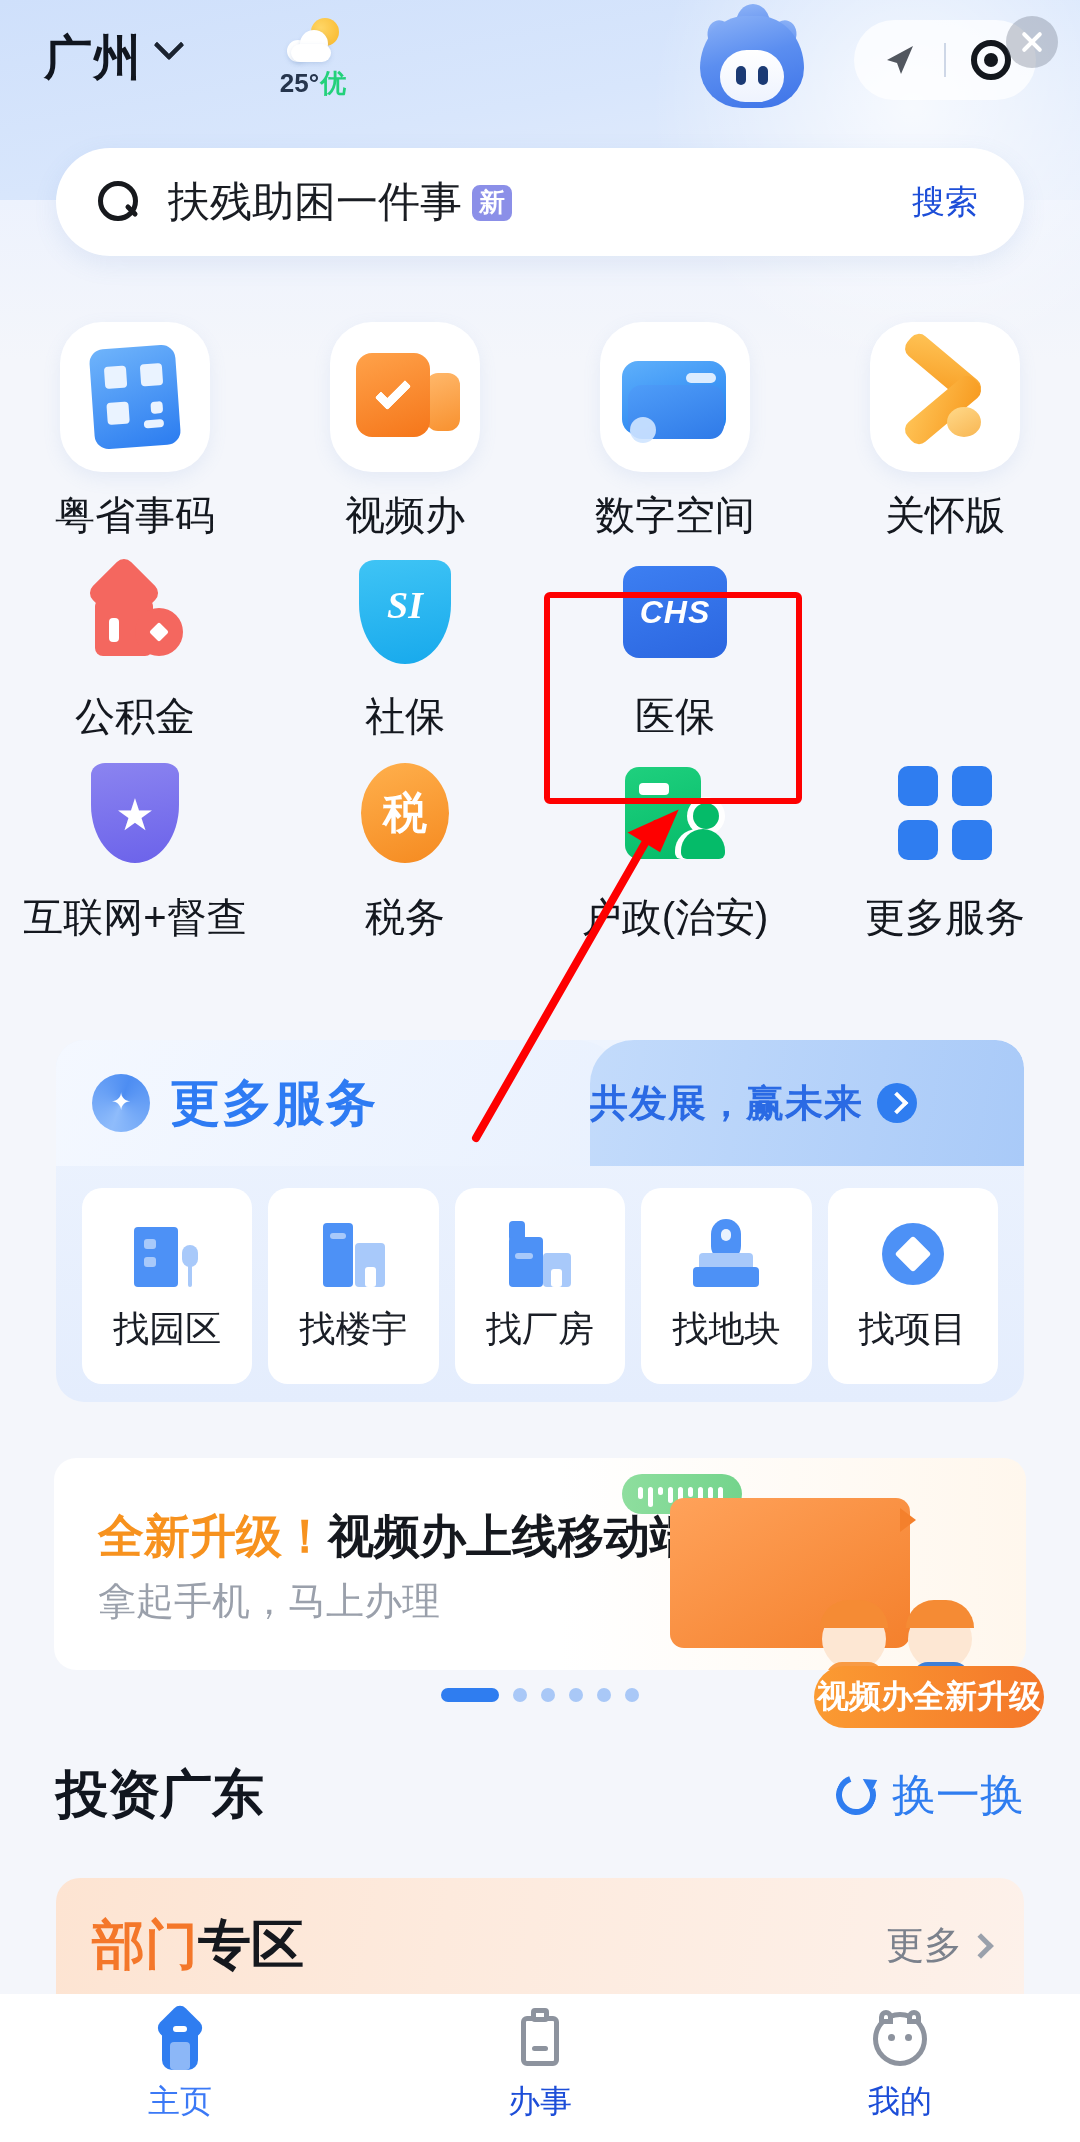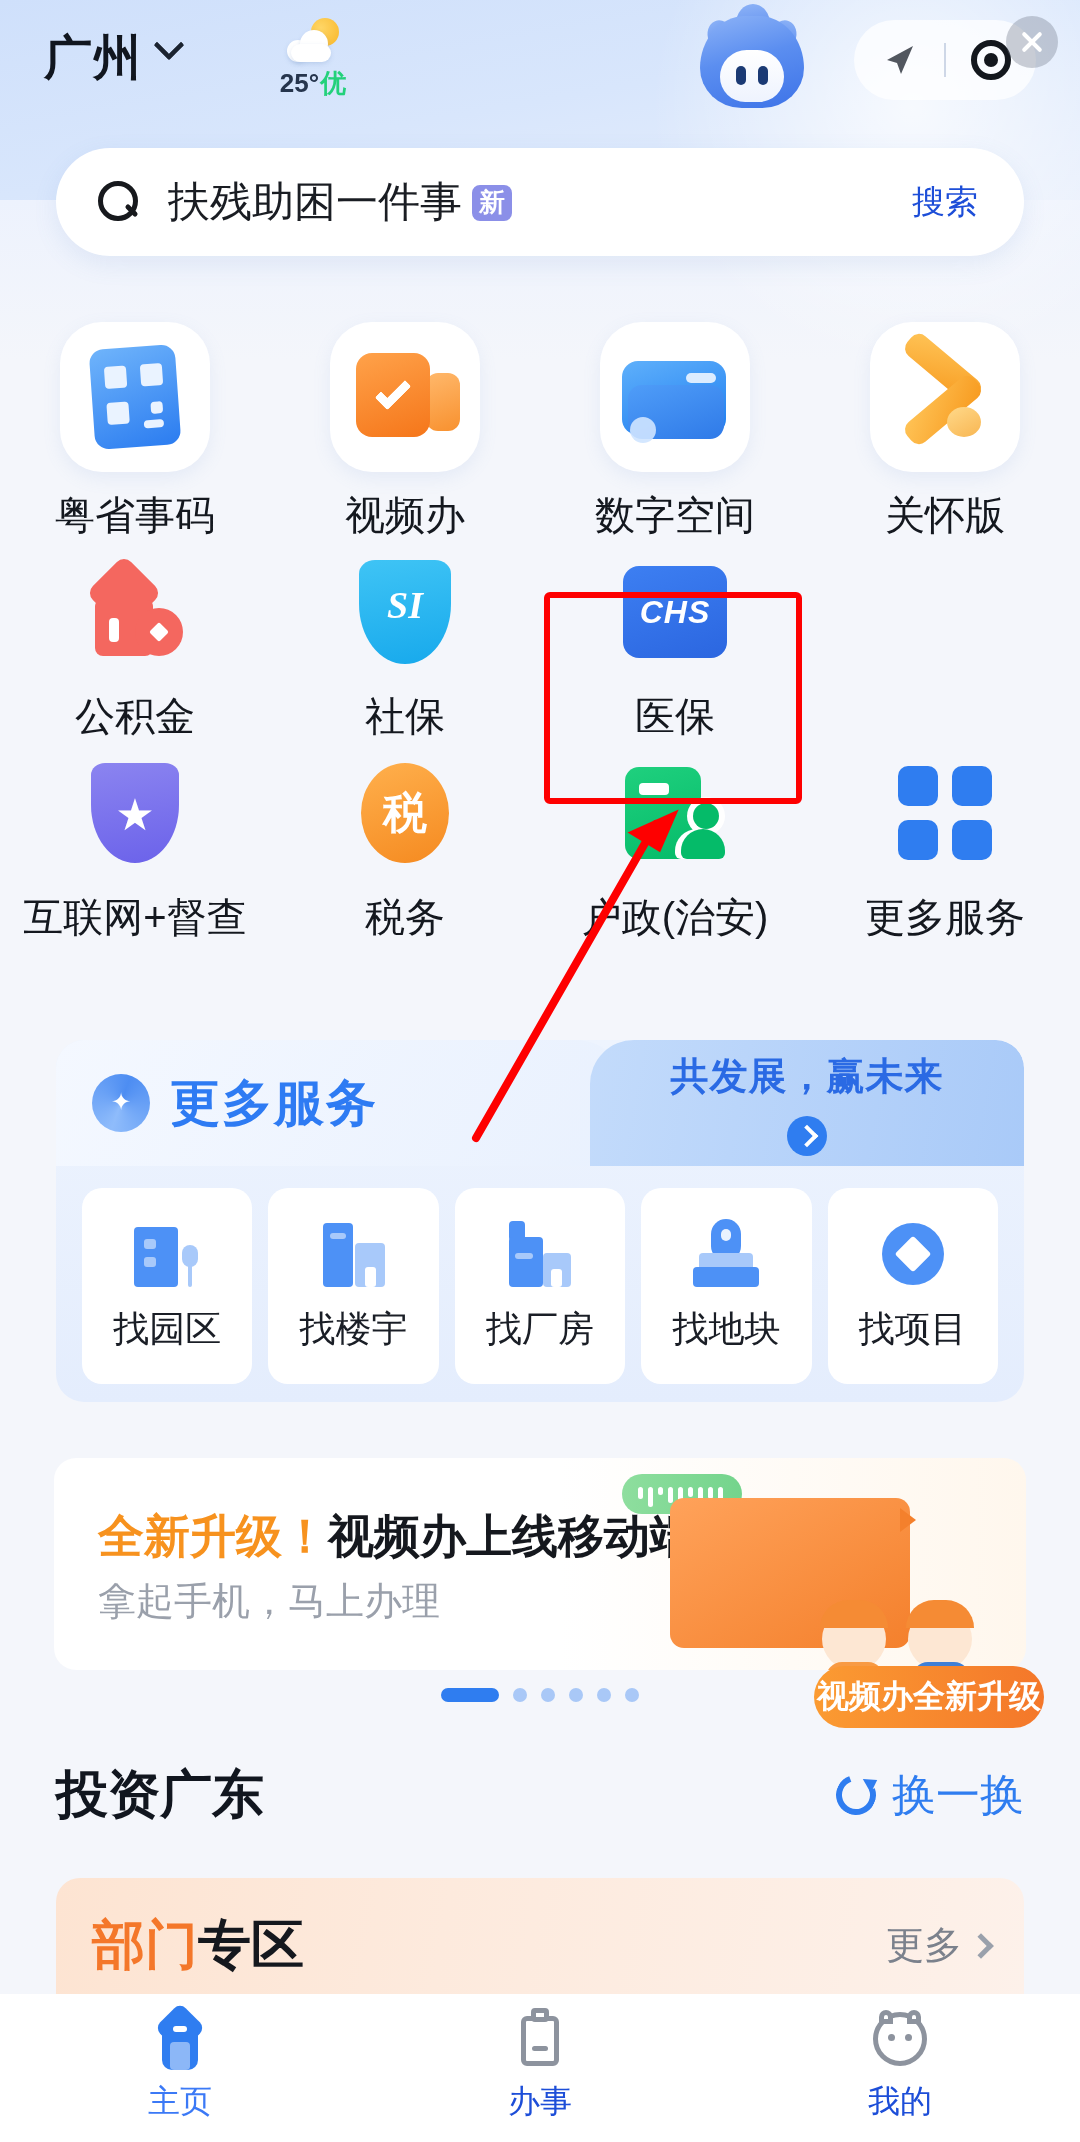--- a/index.html
+++ b/index.html
@@ -221,21 +221,21 @@
   }
   .globe{ width:58px; height:58px; border-radius:50%;
     background:conic-gradient(from 200deg,#8fbcfb,#4d8df2,#8fbcfb); position:relative; }
   .globe:after{ content:"✦"; position:absolute; left:50%; top:50%; transform:translate(-50%,-52%);
     color:#fff; font-size:24px; }
   .invest-title{ margin-left:20px; font-size:50px; font-weight:700; color:#2e7bf3; letter-spacing:2px; }
   .invest-head .right{
     position:absolute; right:0; top:0; width:434px; height:126px;
     background:linear-gradient(100deg,#c3dbfb,#a9caf8);
     border-radius:44px 28px 0 0;
-    display:flex; align-items:center; justify-content:center; gap:14px;flex-direction:column;
+    display:flex; align-items:center; justify-content:flex-start; gap:14px;
   }
   .invest-sub{ font-size:38px; font-weight:700; color:#2a6ae4; letter-spacing:1px; }
   .circ-arrow{ width:40px; height:40px; border-radius:50%; background:#2f7df0; position:relative; }
   .circ-arrow:before{ content:""; position:absolute; left:12px; top:12px; width:12px; height:12px;
     border-right:4px solid #fff; border-top:4px solid #fff; transform:rotate(45deg); }
 
   .invest-items{ display:flex; gap:16px; padding:22px 26px 0 26px; }
   .iv-item{ flex:1; height:196px; background:#fff; border-radius:20px;
     display:flex; flex-direction:column; align-items:center; justify-content:center; gap:16px; }
   .iv-item .lb{ font-size:36px; color:#1a1e26; font-weight:500; }

